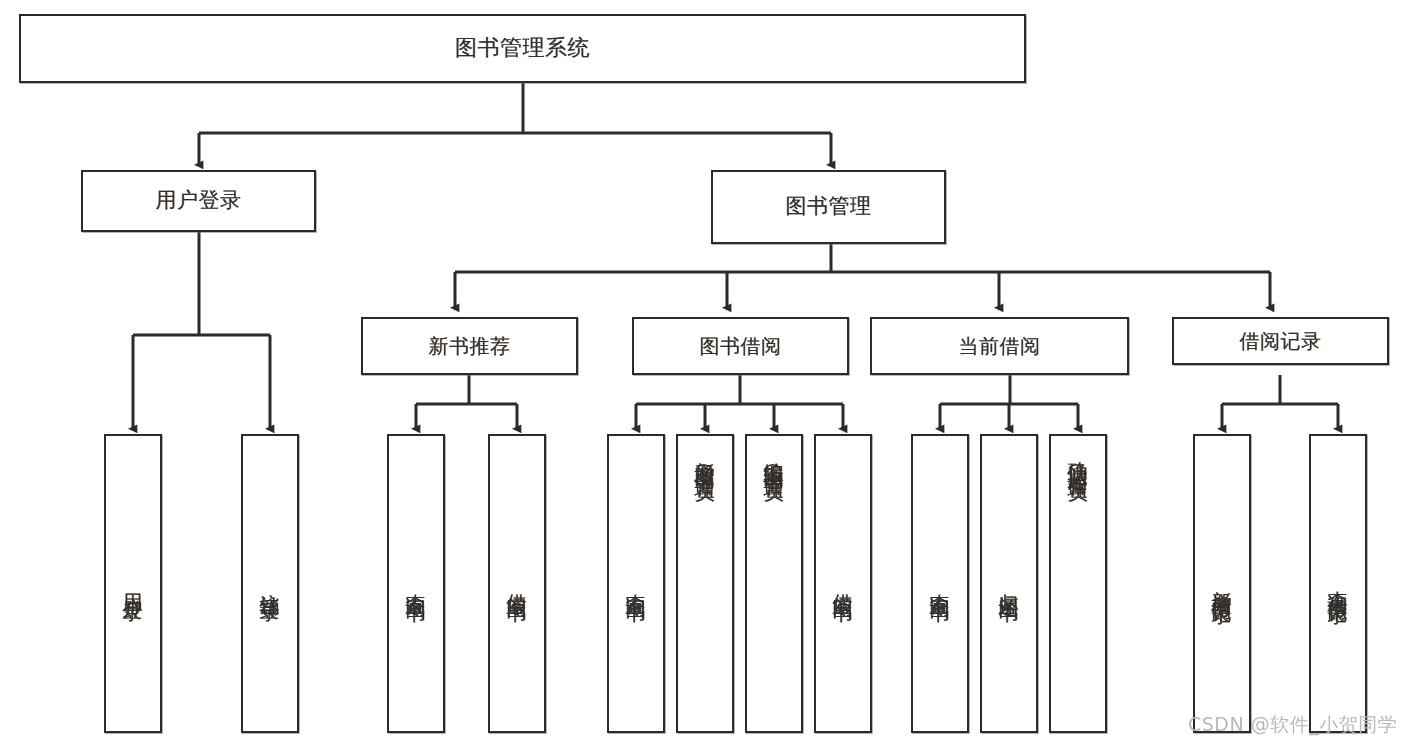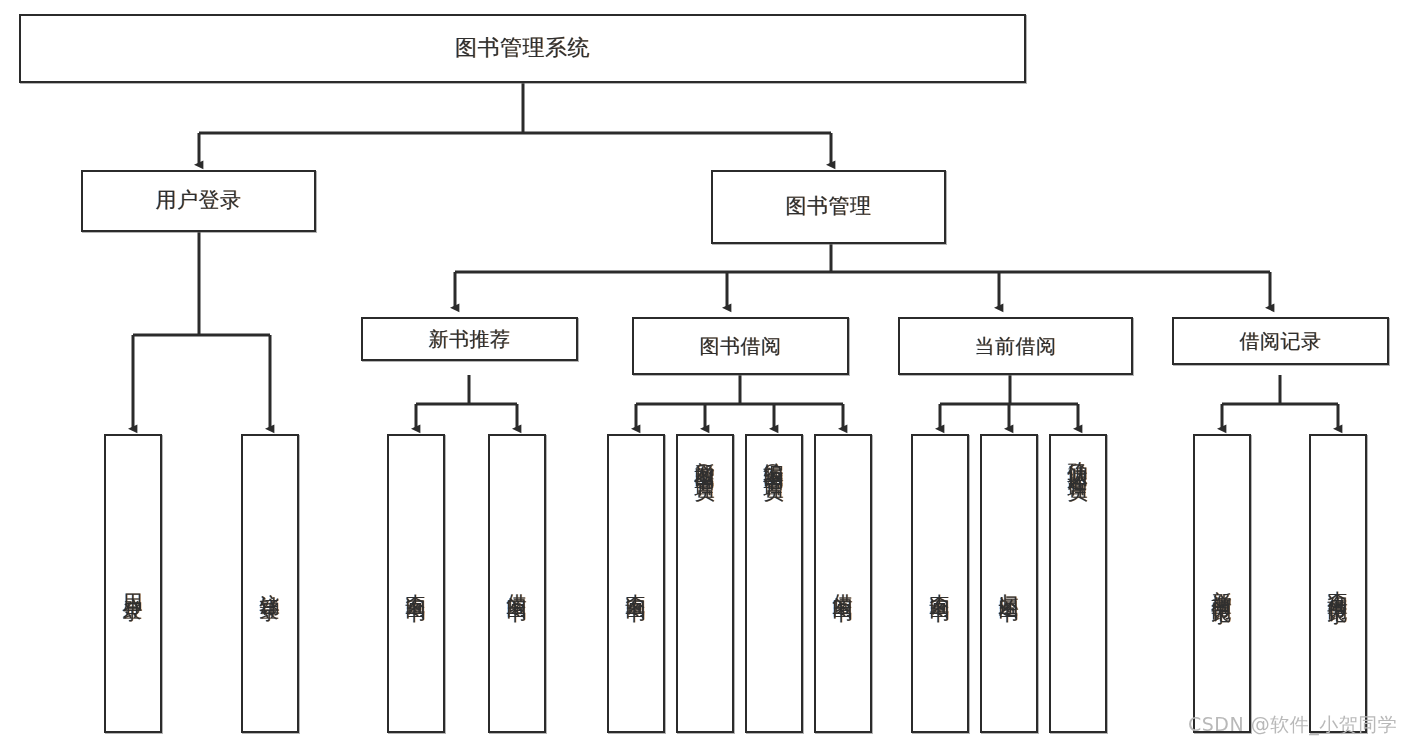--- a/index.html
+++ b/index.html
@@ -136,29 +136,29 @@
   </div>
 
   <div class="node level1" style="left:81px; top:170px; width:235px; height:62px;">
     <span class="node-label">用户登录</span>
   </div>
 
   <div class="node level1" style="left:711px; top:170px; width:235px; height:74px;">
     <span class="node-label">图书管理</span>
   </div>
 
-  <div class="node level2" style="left:361px; top:317px; width:217px; height:44px;">
+  <div class="node level2" style="left:361px; top:317px; width:217px; height:58px;">
     <span class="node-label">新书推荐</span>
   </div>
 
   <div class="node level2" style="left:632px; top:317px; width:217px; height:58px;">
     <span class="node-label">图书借阅</span>
   </div>
 
-  <div class="node level2" style="left:898px; top:317px; width:235px; height:58px;">
+  <div class="node level2" style="left:870px; top:317px; width:259px; height:58px;">
     <span class="node-label">当前借阅</span>
   </div>
 
   <div class="node level2" style="left:1172px; top:317px; width:217px; height:48px;">
     <span class="node-label">借阅记录</span>
   </div>
 
   <div class="node leaf align-mid" style="left:104px; top:434px; width:58px; height:299px;">
     <span class="node-label">用户登录</span>
   </div>

